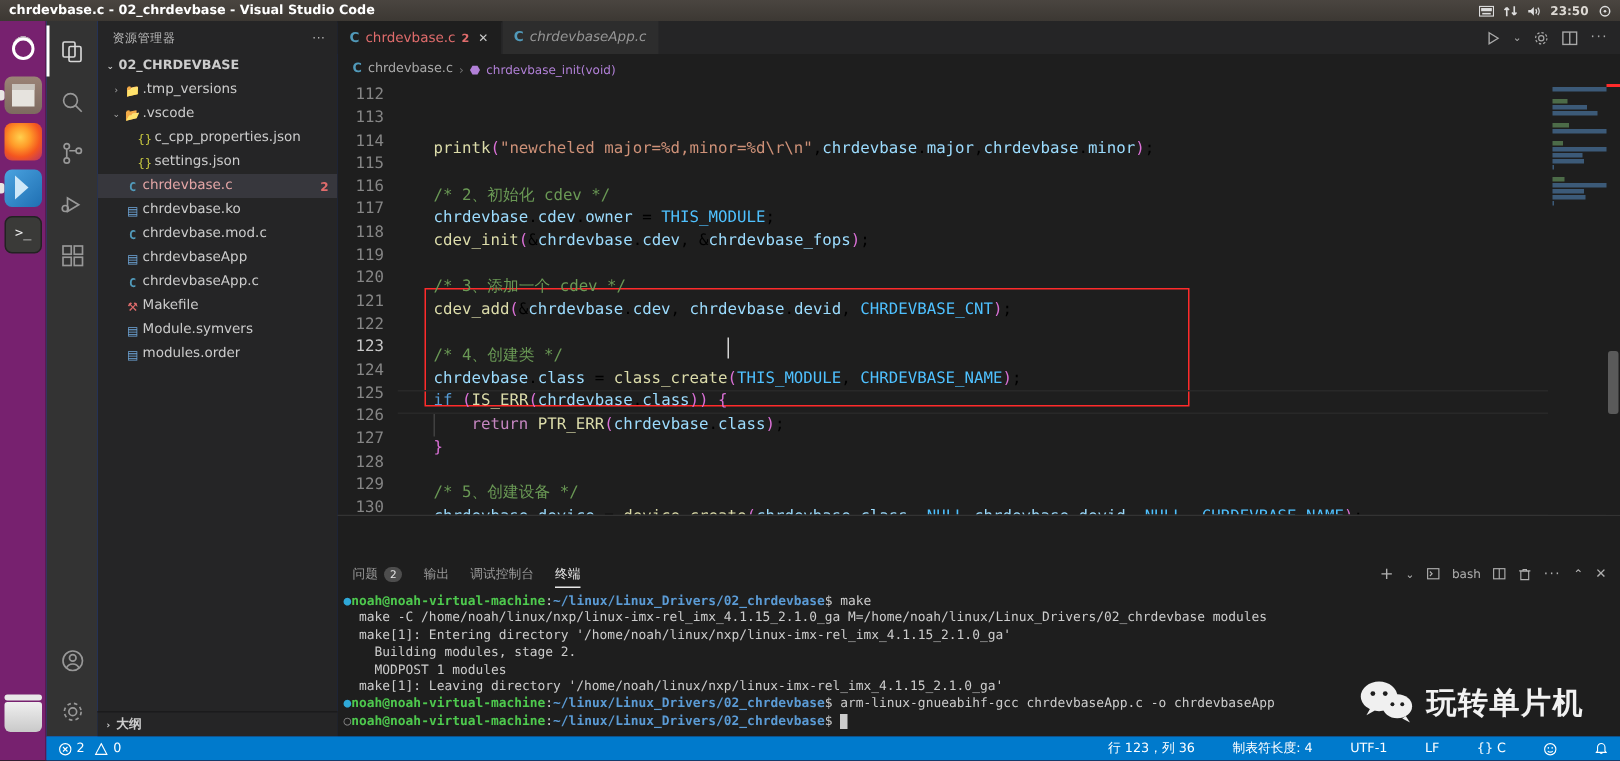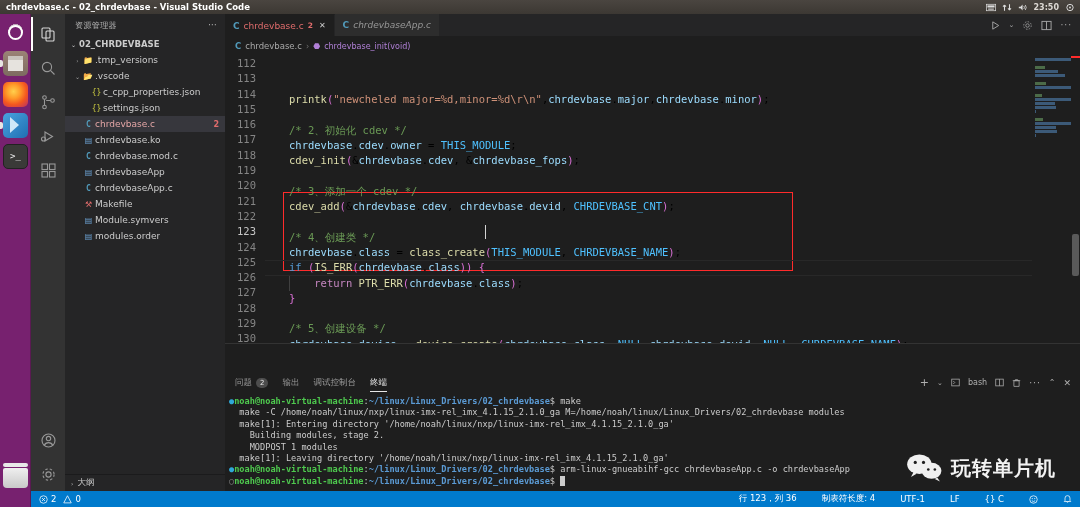--- a/index.html
+++ b/index.html
@@ -66,21 +66,21 @@
     font-size:8.5px; font-weight:bold; color:#cccccc; }
   .tree { flex:1; overflow:hidden; }
   .trow { height:16px; display:flex; align-items:center; font-size:9px;
     color:#cccccc; padding-right:6px; position:relative; }
   .trow.sel { background:#37373d; color:#e4a6a6; }
   .tw { width:9px; text-align:center; font-size:6px; color:#a8a8a8; flex:0 0 9px; }
   .tico { width:13px; text-align:center; font-size:8px; flex:0 0 13px; }
   .tname { white-space:nowrap; overflow:hidden; }
   .tbadge { margin-left:auto; color:#e06c6c; font-size:8px; font-weight:bold; }
   .sb-sect { height:17px; display:flex; align-items:center; gap:4px; padding-left:6px;
-    font-size:8.5px; font-weight:normal; color:#cccccc;
+    font-size:8.5px; font-weight:bold; color:#cccccc;
     border-top:1px solid #1b1b1c; background:#252526; }
 
   
   .editorarea { flex:1; display:flex; flex-direction:column; min-width:0; background:#1e1e1e; }
   .tabs { height:22px; background:#252526; display:flex; align-items:stretch;
     position:relative; }
   .tab { display:flex; align-items:center; gap:4px; padding:0 8px; font-size:9px;
     color:#969696; background:#2d2d2d; border-right:1px solid #252526; }
   .tab.active { background:#1e1e1e; color:#e7e7e7; border-top:1px solid #1e1e1e; }
   .tab .cico { color:#519aba; font-size:9px; font-weight:bold; }

